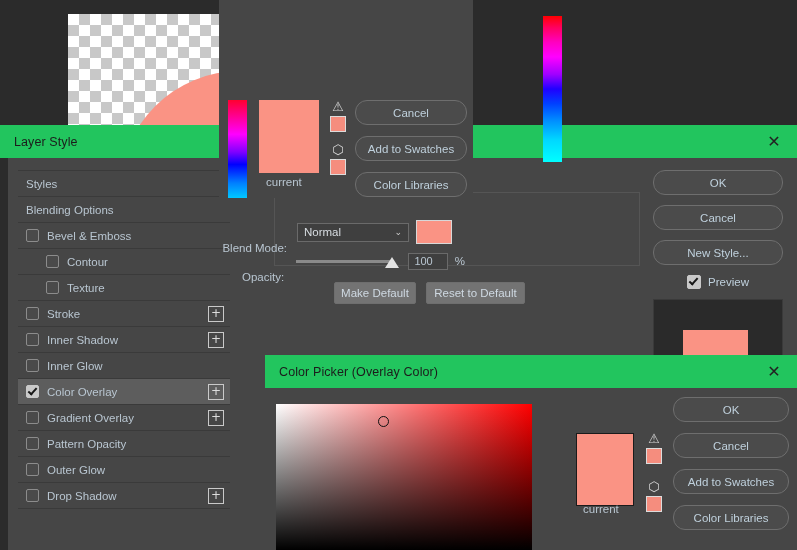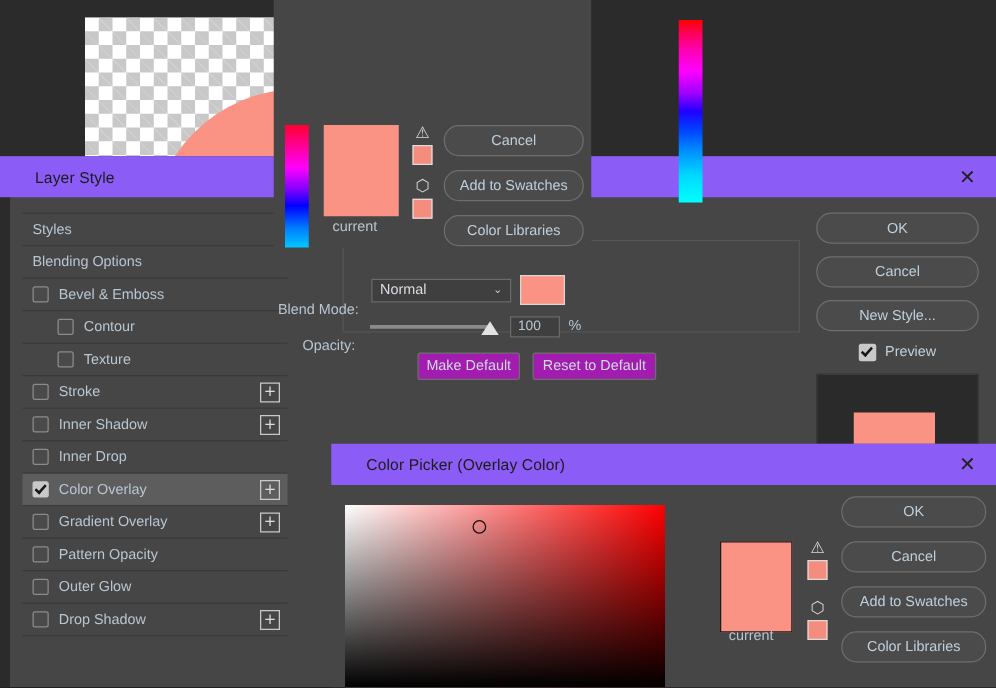--- a/index.html
+++ b/index.html
@@ -39,26 +39,26 @@
     border-radius: 50%;
     background: #fa9384;
   }
 
   
   .dialog {
     position: absolute;
     background: #464646;
   }
   .titlebar {
-    background: #8b5cf6;
+    background: #22c55e;
     height: 33px;
     display: flex;
     align-items: center;
     justify-content: space-between;
-    padding: 0 14px 0 28px;
+    padding: 0 14px 0 14px;
     box-sizing: border-box;
   }
   .titlebar .title {
     font-size: 12.5px;
     color: #1c1c1c;
     letter-spacing: .1px;
   }
   .titlebar .closebtn {
     font-size: 16px;
     color: #222;
@@ -230,21 +230,21 @@
     font-size: 11.5px;
     display: flex;
     align-items: center;
     justify-content: center;
     box-sizing: border-box;
     cursor: pointer;
   }
   .btn-flat {
     border: 1px solid #6e6e6e;
     border-radius: 2px;
-    background: #a21caf;
+    background: #737373;
     color: #cfd9e2;
     font-size: 11.5px;
     display: flex;
     align-items: center;
     justify-content: center;
     box-sizing: border-box;
     cursor: pointer;
   }
   #make-default { position: absolute; left: 88px; top: 112px; width: 82px; height: 22px; }
   #reset-default { position: absolute; left: 180px; top: 112px; width: 99px; height: 22px; }
@@ -432,21 +432,21 @@
               <span class="row-label">Stroke</span>
               <span class="plusbtn">+</span>
             </div>
             <div class="style-row">
               <span class="cb"></span>
               <span class="row-label">Inner Shadow</span>
               <span class="plusbtn">+</span>
             </div>
             <div class="style-row">
               <span class="cb"></span>
-              <span class="row-label">Inner Drop</span>
+              <span class="row-label">Inner Glow</span>
             </div>
             <div class="style-row selected">
               <span class="cb checked"></span>
               <span class="row-label">Color Overlay</span>
               <span class="plusbtn">+</span>
             </div>
             <div class="style-row">
               <span class="cb"></span>
               <span class="row-label">Gradient Overlay</span>
               <span class="plusbtn">+</span>

